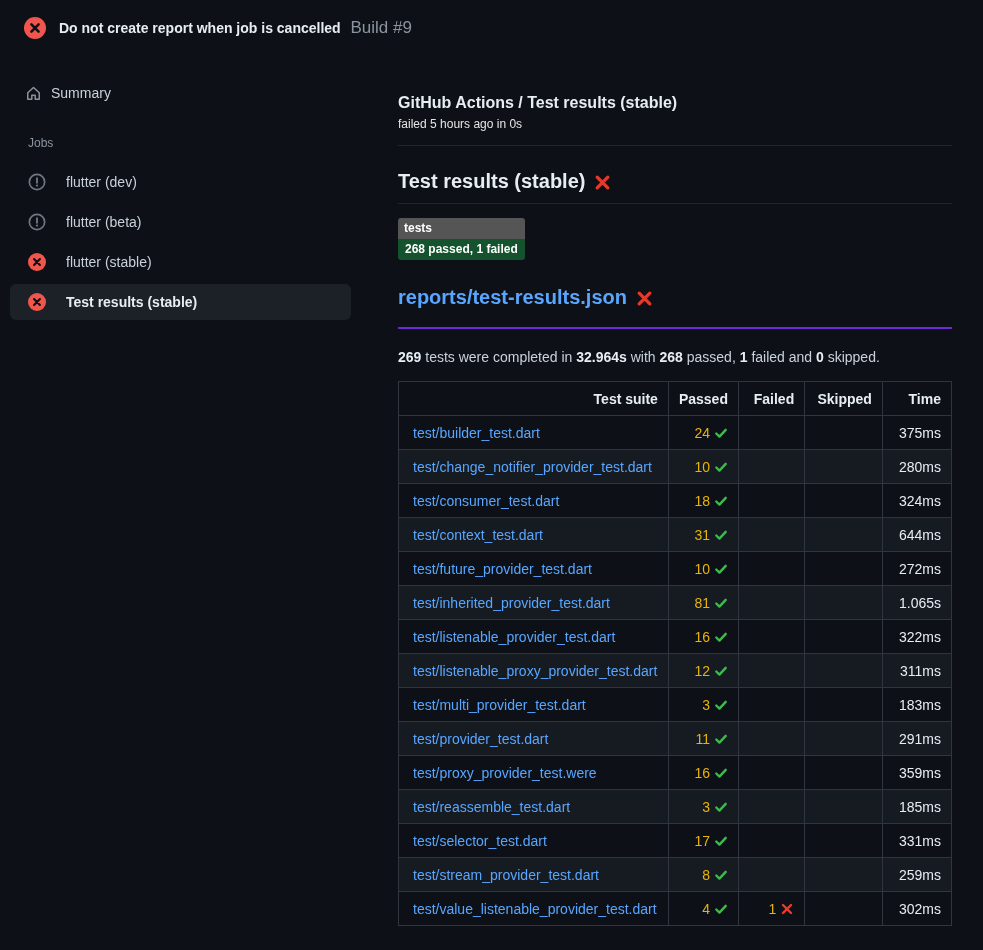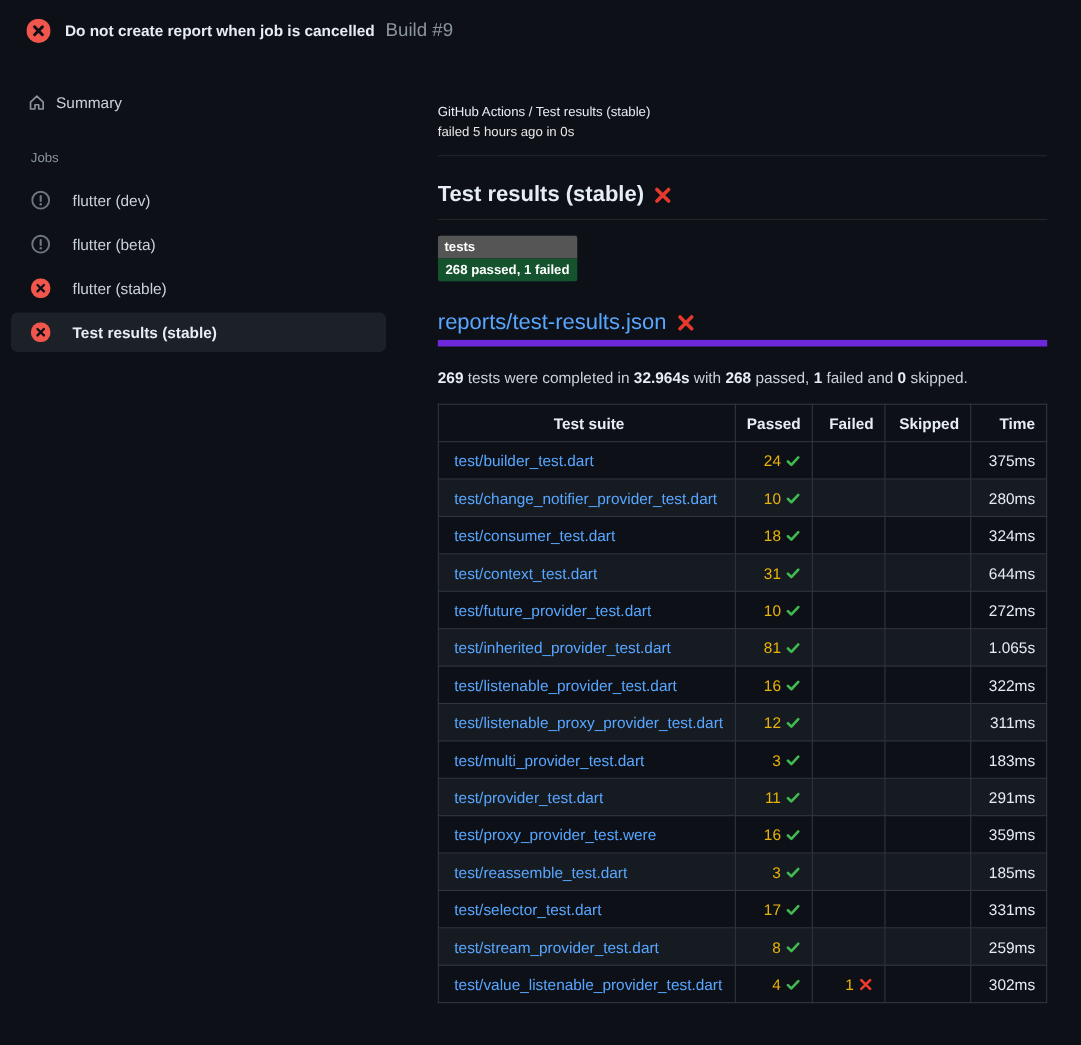--- a/index.html
+++ b/index.html
@@ -46,63 +46,63 @@
     display: flex; align-items: center; gap: 20px;
     height: 36px; margin-bottom: 4px; padding-left: 18px;
     border-radius: 6px; cursor: pointer;
   }
   .job-item .job-label { font-size: 14px; color: #c9d1d9; }
   .job-item.selected { background: #1c2128; }
   .job-item.selected .job-label { font-weight: bold; color: #e6edf3; }
   .status-icon { width: 18px; height: 18px; flex: 0 0 18px; }
 
   
-  .breadcrumb { font-size: 12px; font-weight: normal; color: #e6edf3; }
+  .breadcrumb { font-size: 16px; font-weight: bold; color: #e6edf3; }
   .status-line { margin-top: 5px; font-size: 12px; color: #e5e5e5; }
   .divider { margin-top: 14px; border-bottom: 1px solid #21262d; }
 
   .section-heading {
     margin-top: 24px; padding-bottom: 10px;
     border-bottom: 1px solid #21262d;
     font-size: 20px; font-weight: bold; color: #e6edf3;
   }
   .heading-x { width: 17px; height: 17px; margin-left: 9px; }
 
   .badge {
     display: inline-flex; margin-top: 14px;
     font-size: 12px; font-weight: bold; line-height: 1;
     border-radius: 3px; overflow: hidden; flex-direction: column;
   }
   .badge-label { background: #555555; color: #ffffff; padding: 4px 6px 5px; }
   .badge-value { background: #14532d; color: #ffffff; padding: 4px 7px 5px; }
 
   .report-heading {
-    margin-top: 26px; padding-bottom: 4px;
-    border-bottom: 6px solid #6d28d9;
-    font-size: 20px; font-weight: normal;
+    margin-top: 26px; padding-bottom: 18px;
+    border-bottom: 2px solid #6d28d9;
+    font-size: 20px; font-weight: bold;
   }
   .report-link { color: #58a6ff; text-decoration: none; cursor: pointer; }
 
   .summary-line { margin-top: 20px; font-size: 14px; color: #c9d1d9; }
   .summary-line b { color: #e6edf3; }
 
   
   table.results {
     margin-top: 16px;
     border-collapse: collapse;
     width: 554px;
     font-size: 14px;
   }
   table.results th, table.results td {
     border: 1px solid #30363d;
     height: 34px;
     padding: 6px 10px;
   }
   table.results th { font-weight: bold; color: #e6edf3; text-align: right; }
-  table.results th.c-suite { text-align: center; padding-left: 14px; }
+  table.results th.c-suite { text-align: right; padding-left: 14px; }
   table.results td.c-suite { padding-left: 14px; }
   table.results td.c-num { text-align: right; white-space: nowrap; }
   table.results tbody tr:nth-child(even) { background: #161b22; }
   .suite-link { color: #58a6ff; text-decoration: none; cursor: pointer; }
   .num { color: #eab308; }
   .time-val { color: #e6edf3; }
   .icon-check, .icon-fail { width: 14px; height: 14px; margin-left: 4px; margin-top: -2px; }
 </style>
 </head>
 <body>

